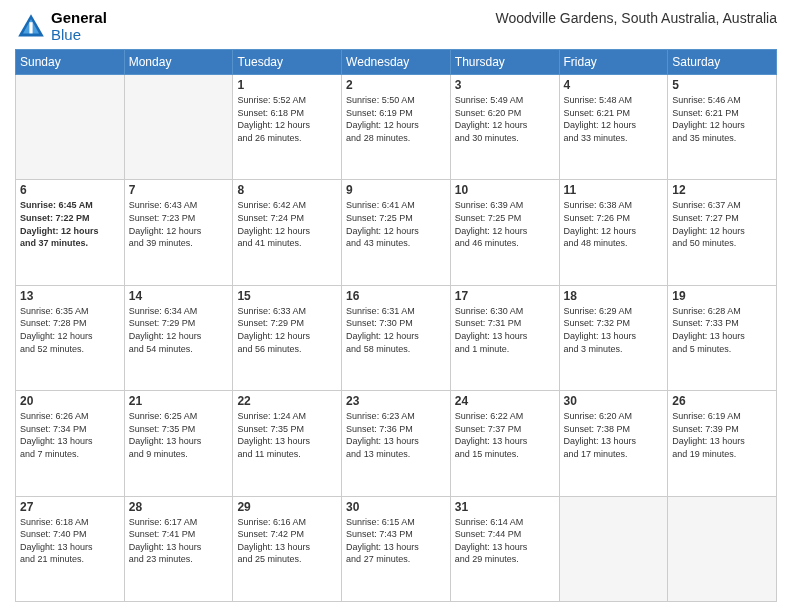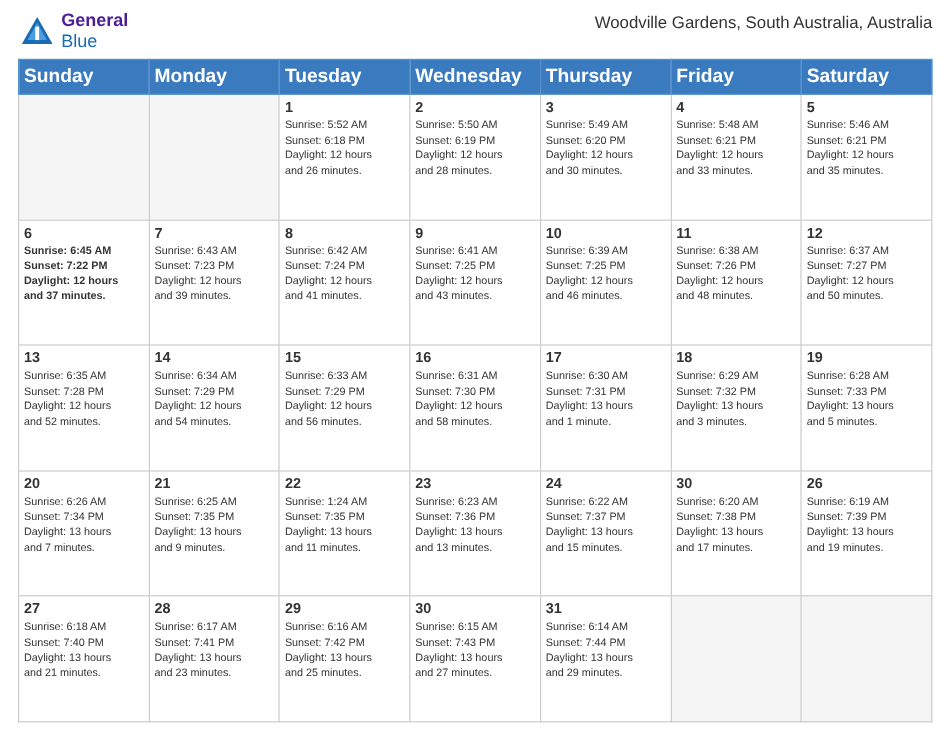--- a/index.html
+++ b/index.html
@@ -29,21 +29,21 @@
       gap: 4px;
     }
     .logo-text {
       display: flex;
       flex-direction: column;
       line-height: 1.1;
     }
     .logo-general {
       font-size: 15px;
       font-weight: bold;
-      color: #4c1d95;
+      color: #000000;
     }
     .logo-blue {
       font-size: 15px;
       font-weight: normal;
       color: #1a6bb5;
     }
     .logo-icon {
       width: 32px;
       height: 32px;
     }
@@ -62,22 +62,22 @@
     .calendar {
       flex: 1;
       border: 1px solid #ccc;
       border-collapse: collapse;
       width: 100%;
       table-layout: fixed;
     }
     .calendar th {
       background: #3a7bbf;
       color: #fff;
-      font-size: 16px;
-      font-weight: bold;
+      font-size: 12px;
+      font-weight: normal;
       padding: 5px 4px;
       border: 1px solid #5592cc;
       text-align: left;
     }
     .calendar td {
       border: 1px solid #ccc;
       vertical-align: top;
       padding: 3px 4px;
       font-size: 9.5px;
       color: #333;

